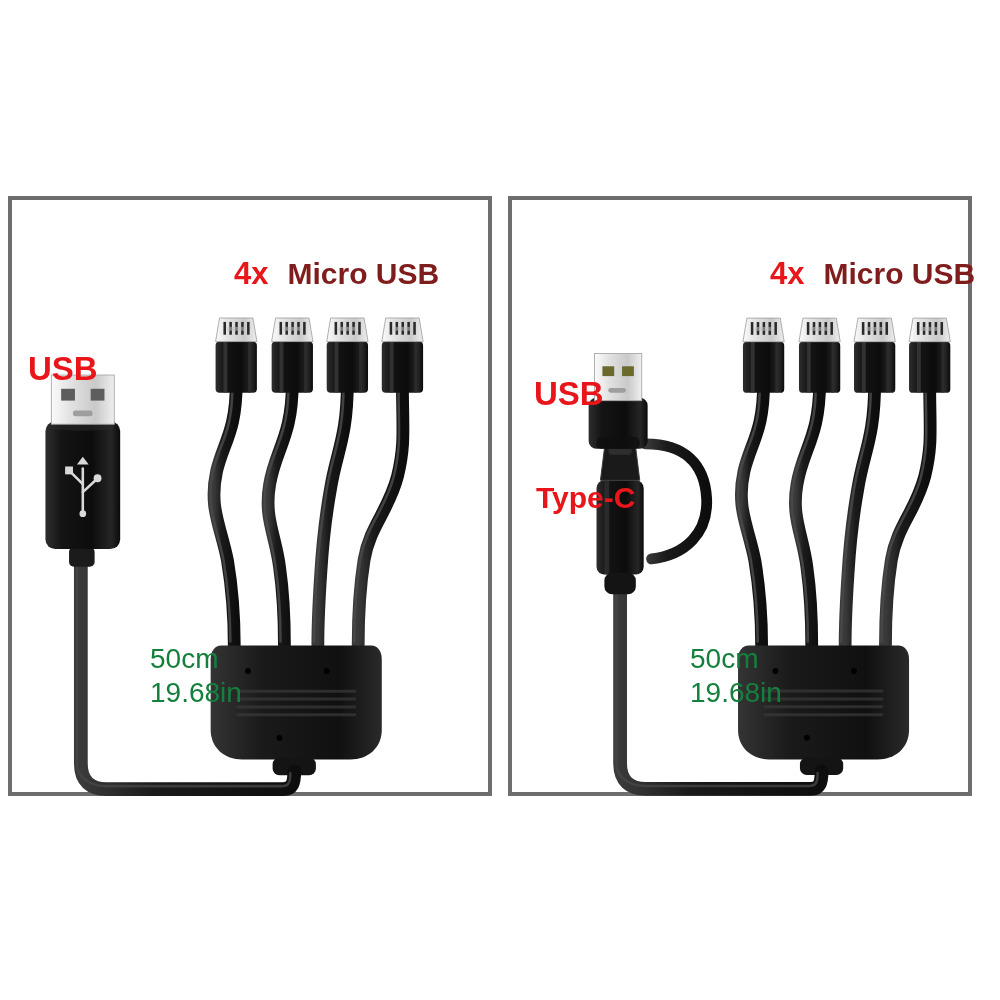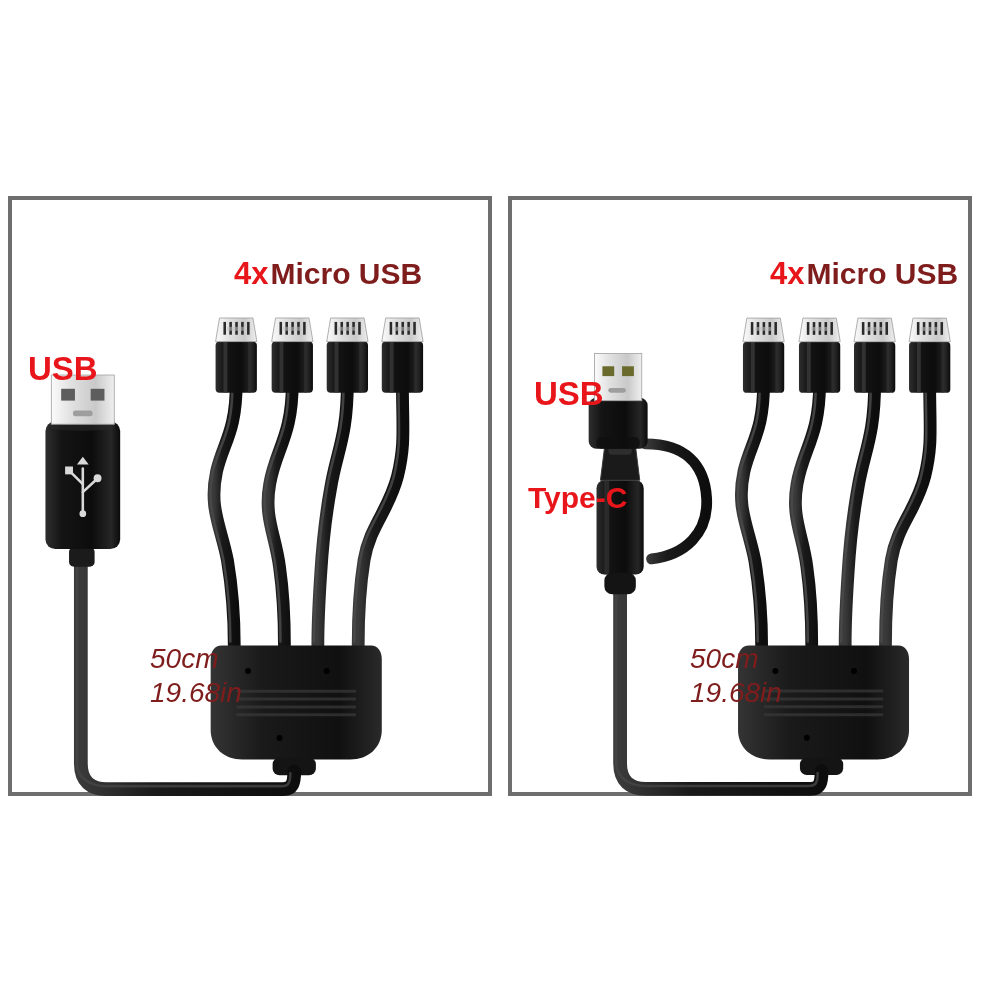--- a/index.html
+++ b/index.html
@@ -9,22 +9,22 @@
   .panel{position:absolute;background:#fff;border:4px solid #6e6e6e;box-sizing:border-box;}
   #panel-left{left:8px;top:196px;width:484px;height:600px;}
   #panel-right{left:508px;top:196px;width:464px;height:600px;}
   .panel-inner{position:absolute;left:0;top:0;width:100%;height:100%;}
   svg.art{position:absolute;left:0;top:0;width:100%;height:100%;overflow:visible;}
   .lbl{position:absolute;white-space:nowrap;line-height:1;}
   .lbl-red{color:#e8161b;font-weight:bold;font-size:33px;letter-spacing:0px;}
   .lbl-typec{color:#e8161b;font-weight:bold;font-size:30px;}
   .lbl-4x{color:#e8161b;font-weight:bold;font-size:31px;}
   .lbl-micro{color:#7f1d1d;font-weight:bold;font-size:30px;}
-  .lbl-dim{color:#7f1d1d;font-size:28px;font-weight:400;line-height:1.22;font-style:italic;}
-  .row-lbl{display:flex;align-items:baseline;gap:2px;}
+  .lbl-dim{color:#15803d;font-size:28px;font-weight:400;line-height:1.22;}
+  .row-lbl{display:flex;align-items:baseline;gap:19px;}
 </style>
 </head>
 <body>
 
 <div class="stage">
 
   <div class="panel" id="panel-left">
     <div class="panel-inner">
 
       <svg class="art" viewBox="0 0 484 600">
@@ -326,21 +326,21 @@
           <rect x="84" y="155" width="48" height="48" fill="url(#metalGradR)" stroke="#a8a8a8" stroke-width="0.9"></rect>
           <rect x="92" y="168" width="12" height="10" fill="#6a6a2c"></rect>
           <rect x="112" y="168" width="12" height="10" fill="#6a6a2c"></rect>
           <rect x="98" y="190" width="18" height="5" rx="2.5" fill="#9e9e9e"></rect>
           <rect x="86" y="240" width="44" height="12" rx="5" fill="#0f0f0f" opacity="0.8"></rect>
         </g>
       </svg>
 
       <div class="lbl lbl-red" style="left:22px;top:177px;">USB</div>
 
-      <div class="lbl lbl-typec" style="left:16px;top:283px;">Type-C</div>
+      <div class="lbl lbl-typec" style="left:24px;top:283px;">Type-C</div>
 
       <div class="lbl row-lbl" style="left:258px;top:58px;">
         <span class="lbl-4x">4x</span>
         <span class="lbl-micro">Micro USB</span>
       </div>
 
       <div class="lbl lbl-dim" style="left:178px;top:442px;">
         <div>50cm</div>
         <div>19.68in</div>
       </div>

